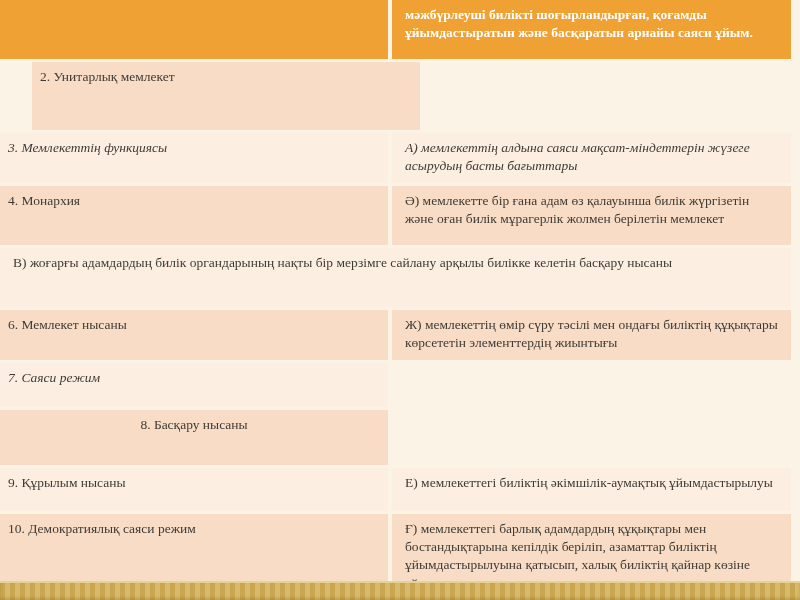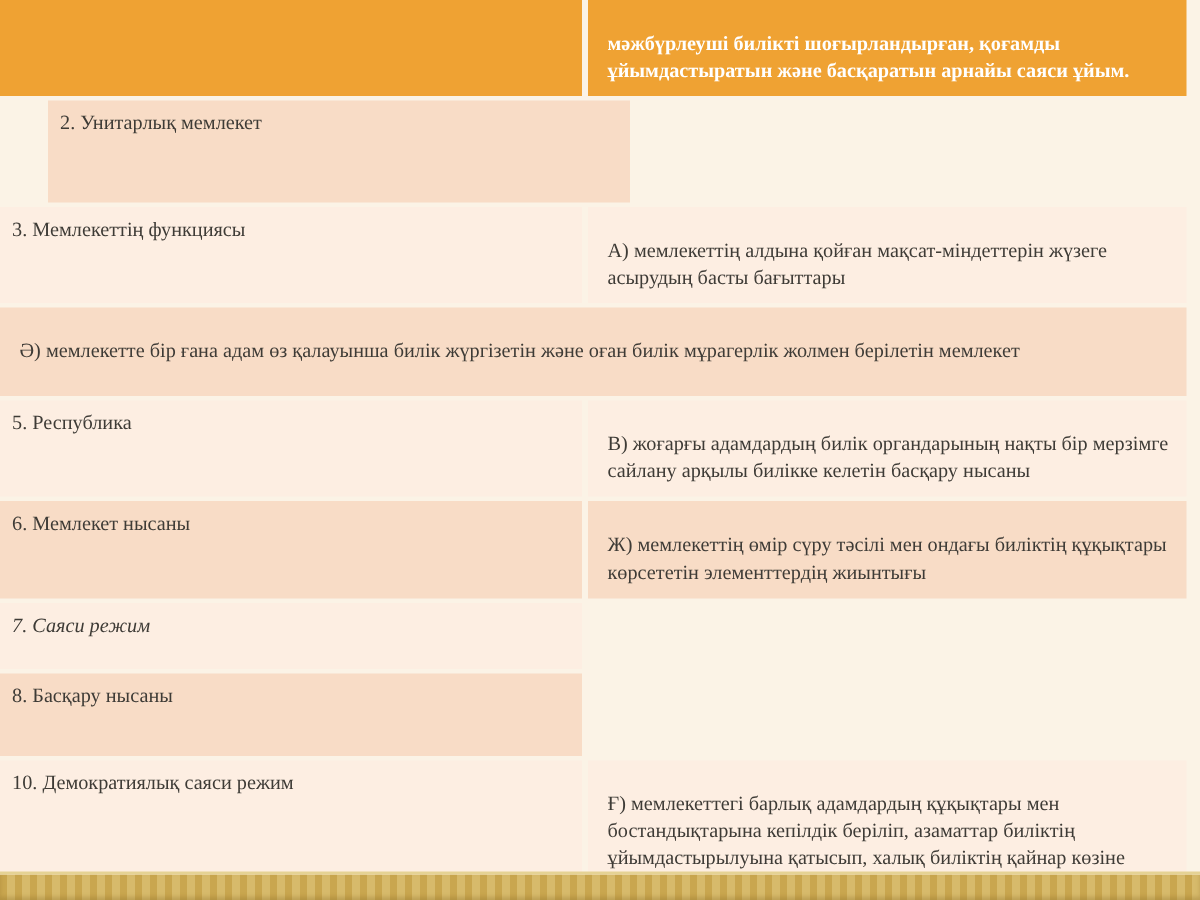--- a/index.html
+++ b/index.html
@@ -35,41 +35,41 @@
     font-size: 13.5px;
     line-height: 1.34;
   }
   .term-cell {
     width: 388px;
     flex: 0 0 388px;
     padding: 6px 8px 6px 8px;
   }
   .def-cell {
     flex: 1 1 auto;
-    padding: 20px 10px 8px 13px;
+    padding: 6px 10px 8px 13px;
   }
   
   .header-row { min-height: 59px; }
   .header-row .cell {
     background: #EFA233;
     color: #FFFFFF;
     font-weight: bold;
   }
   
   .t-body { display: flex; flex-direction: column; row-gap: 3px; }
   .t-body .t-row:nth-child(odd) .cell  { background: #F8DCC6; }
   .t-body .t-row:nth-child(even) .cell { background: #FDEEE2; }
   
   .t-body .t-row:nth-child(1) { min-height: 68px; margin-left: 32px; }
-  .t-body .t-row:nth-child(2) { min-height: 50px; }
+  .t-body .t-row:nth-child(2) { min-height: 50px; font-style: italic; }
   .t-body .t-row:nth-child(3) { min-height: 59px; }
   .t-body .t-row:nth-child(4) { min-height: 59px; }
   .t-body .t-row:nth-child(5) { min-height: 44px; }
   .t-body .t-row:nth-child(6) { min-height: 44px; font-style: italic; }
-  .t-body .t-row:nth-child(7) { min-height: 55px; }
+  .t-body .t-row:nth-child(7) { min-height: 55px; text-align: center; }
   .t-body .t-row:nth-child(8) { min-height: 43px; }
   .t-body .t-row:nth-child(9) { min-height: 72px; }
   
   .gold-band {
     position: absolute;
     left: 0;
     bottom: 0;
     width: 800px;
     height: 17px;
     background: repeating-linear-gradient(90deg,
@@ -91,45 +91,49 @@
       <div class="cell def-cell">мәжбүрлеуші билікті шоғырландырған, қоғамды ұйымдастыратын және басқаратын арнайы саяси ұйым.</div>
     </div>
 
     <div class="t-body">
   <div class="t-row">
     <div class="cell term-cell">2. Унитарлық мемлекет</div>
   </div>
 
   <div class="t-row">
     <div class="cell term-cell">3. Мемлекеттің функциясы</div>
-    <div class="cell def-cell">А) мемлекеттің алдына қойған мақсат-міндеттерін жүзеге асырудың басты бағыттары</div>
+    <div class="cell def-cell">А) мемлекеттің алдына саяси мақсат-міндеттерін жүзеге асырудың басты бағыттары</div>
   </div>
 
   <div class="t-row">
+    <div class="cell term-cell">4. Монархия</div>
     <div class="cell def-cell">Ә) мемлекетте бір ғана адам өз қалауынша билік жүргізетін және оған билік мұрагерлік жолмен берілетін мемлекет</div>
   </div>
 
   <div class="t-row">
-    <div class="cell term-cell">5. Республика</div>
     <div class="cell def-cell">В) жоғарғы адамдардың билік органдарының нақты бір мерзімге сайлану арқылы билікке келетін басқару нысаны</div>
   </div>
 
   <div class="t-row">
     <div class="cell term-cell">6. Мемлекет нысаны</div>
     <div class="cell def-cell">Ж) мемлекеттің өмір сүру тәсілі мен ондағы биліктің құқықтары көрсететін элементтердің жиынтығы</div>
   </div>
 
   <div class="t-row">
     <div class="cell term-cell">7. Саяси режим</div>
   </div>
 
   <div class="t-row">
     <div class="cell term-cell">8. Басқару нысаны</div>
   </div>
 
+  <div class="t-row">
+    <div class="cell term-cell">9. Құрылым нысаны</div>
+    <div class="cell def-cell">Е) мемлекеттегі биліктің әкімшілік-аумақтық ұйымдастырылуы</div>
+  </div>
 
   <div class="t-row">
     <div class="cell term-cell">10. Демократиялық саяси режим</div>
     <div class="cell def-cell">Ғ) мемлекеттегі барлық адамдардың құқықтары мен бостандықтарына кепілдік беріліп, азаматтар биліктің ұйымдастырылуына қатысып, халық биліктің қайнар көзіне айналады</div>
   </div>
 </div>
 
   </div>
 
   <div class="gold-band"></div>

